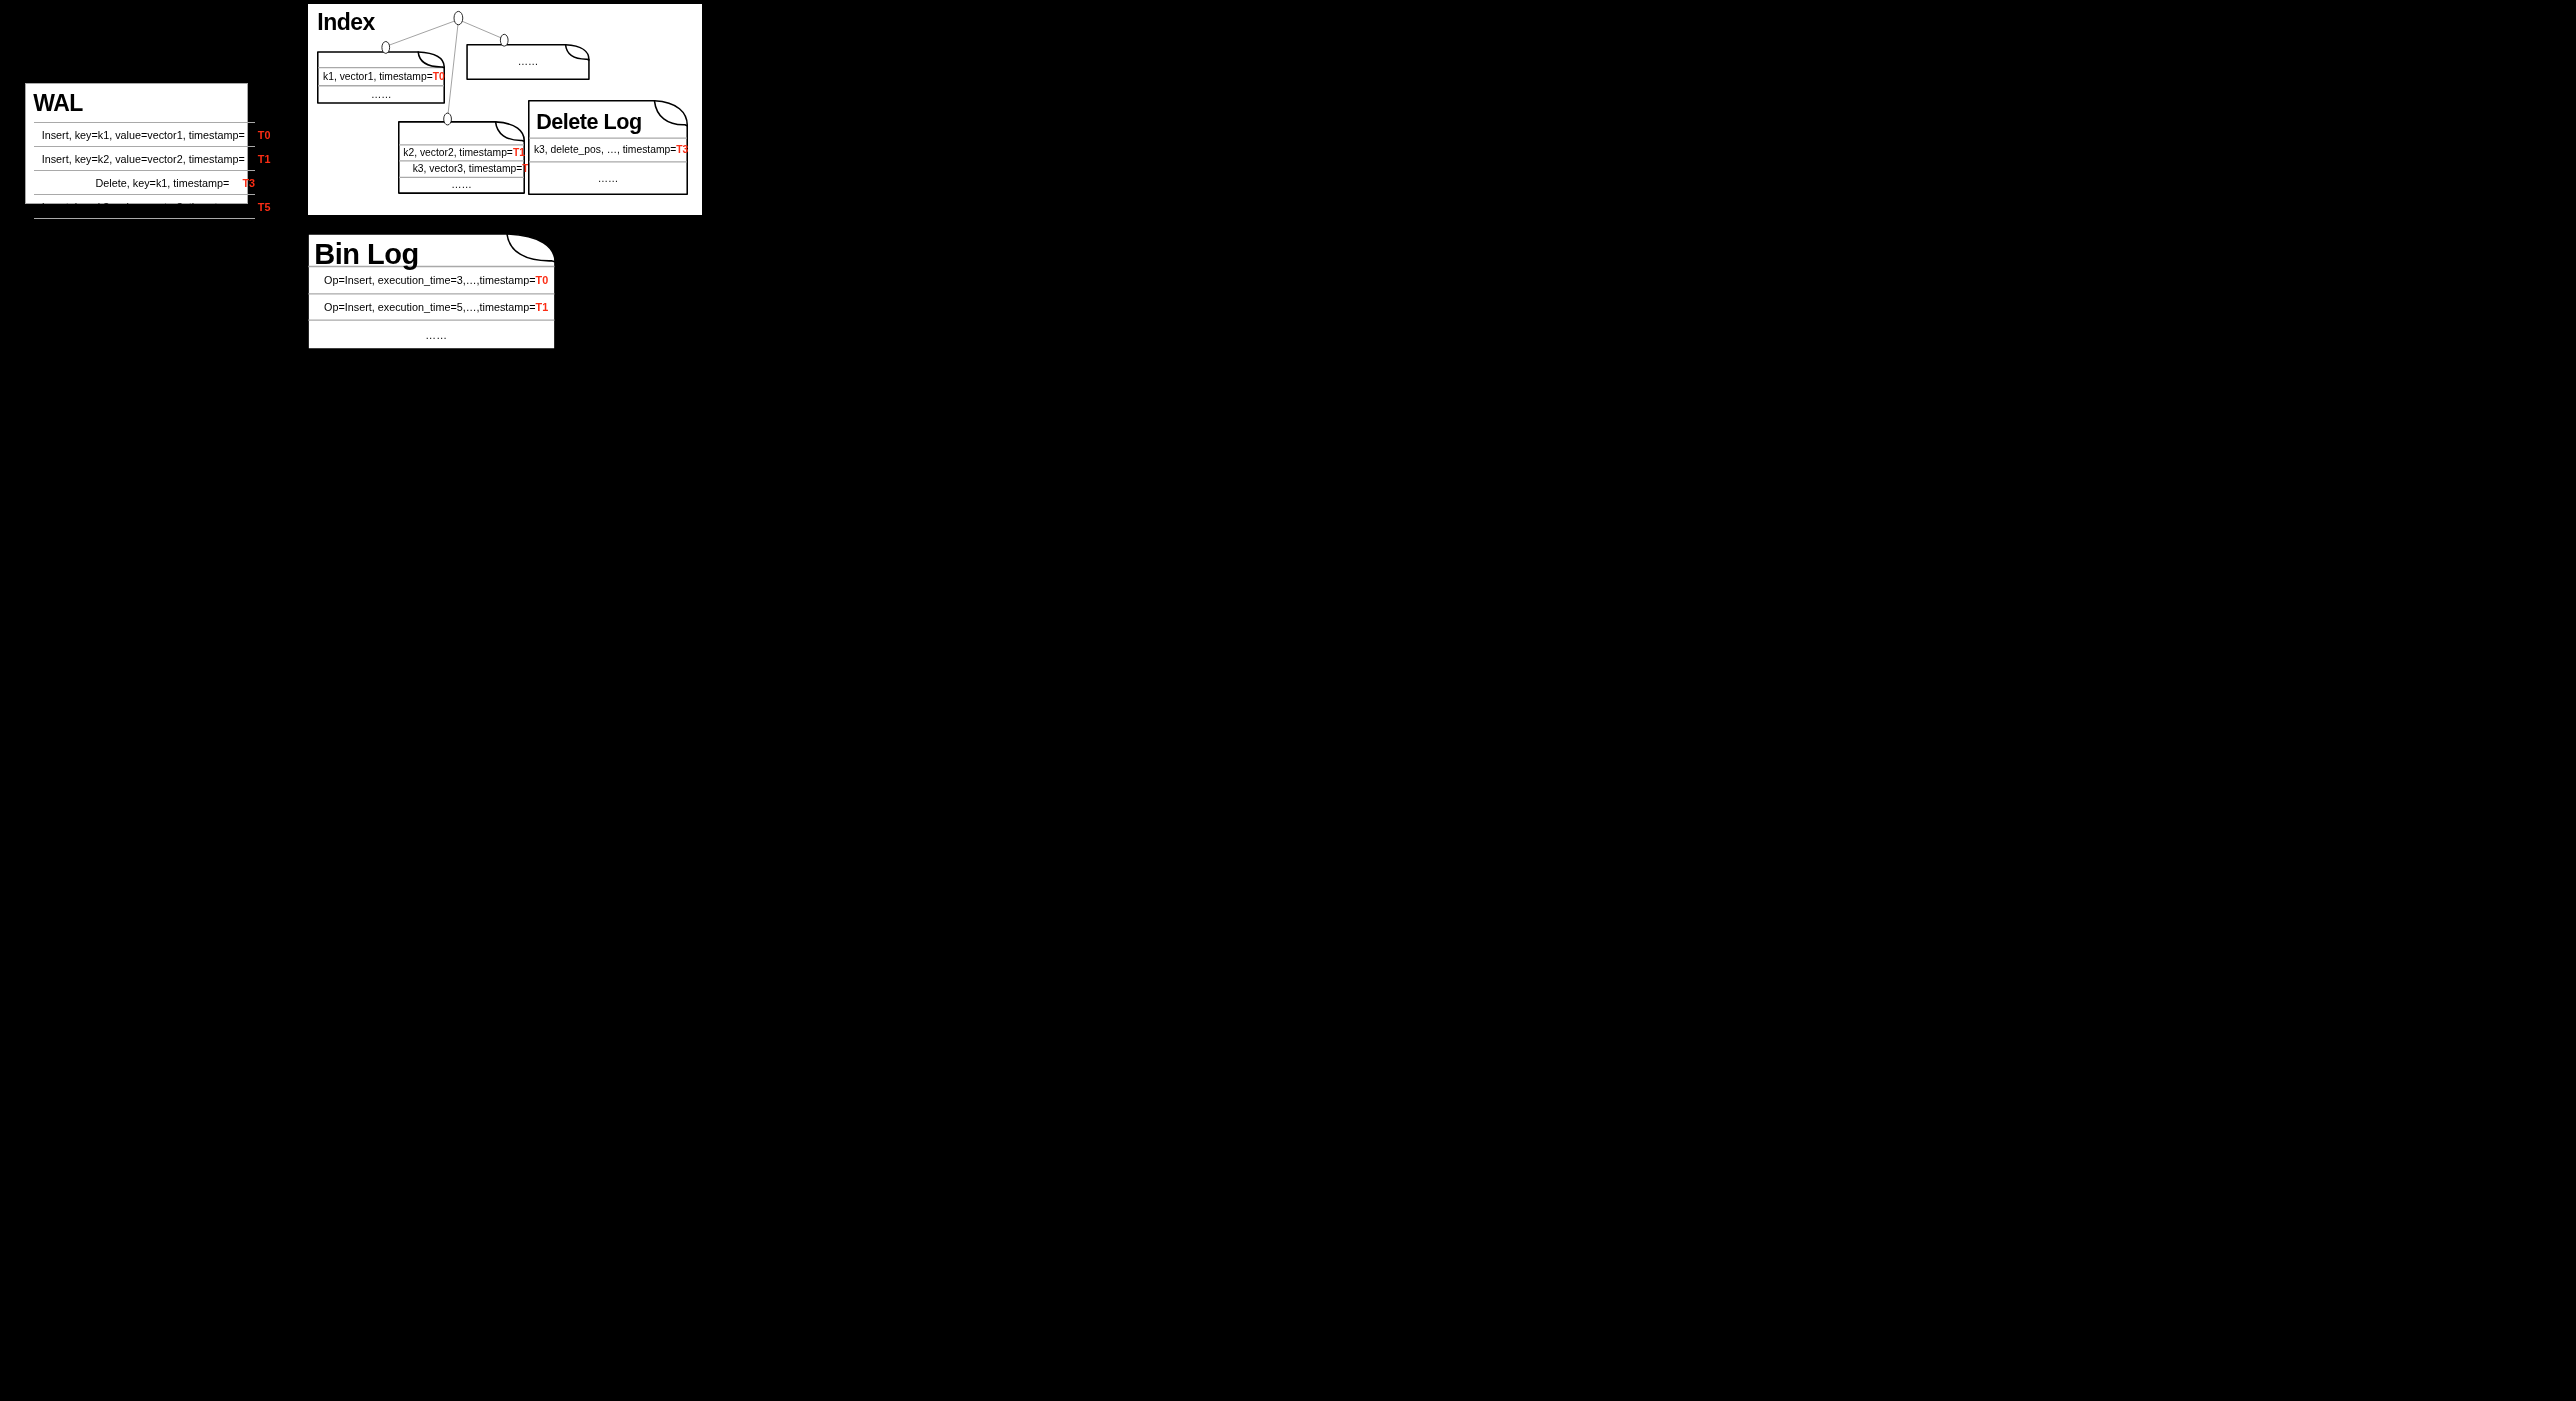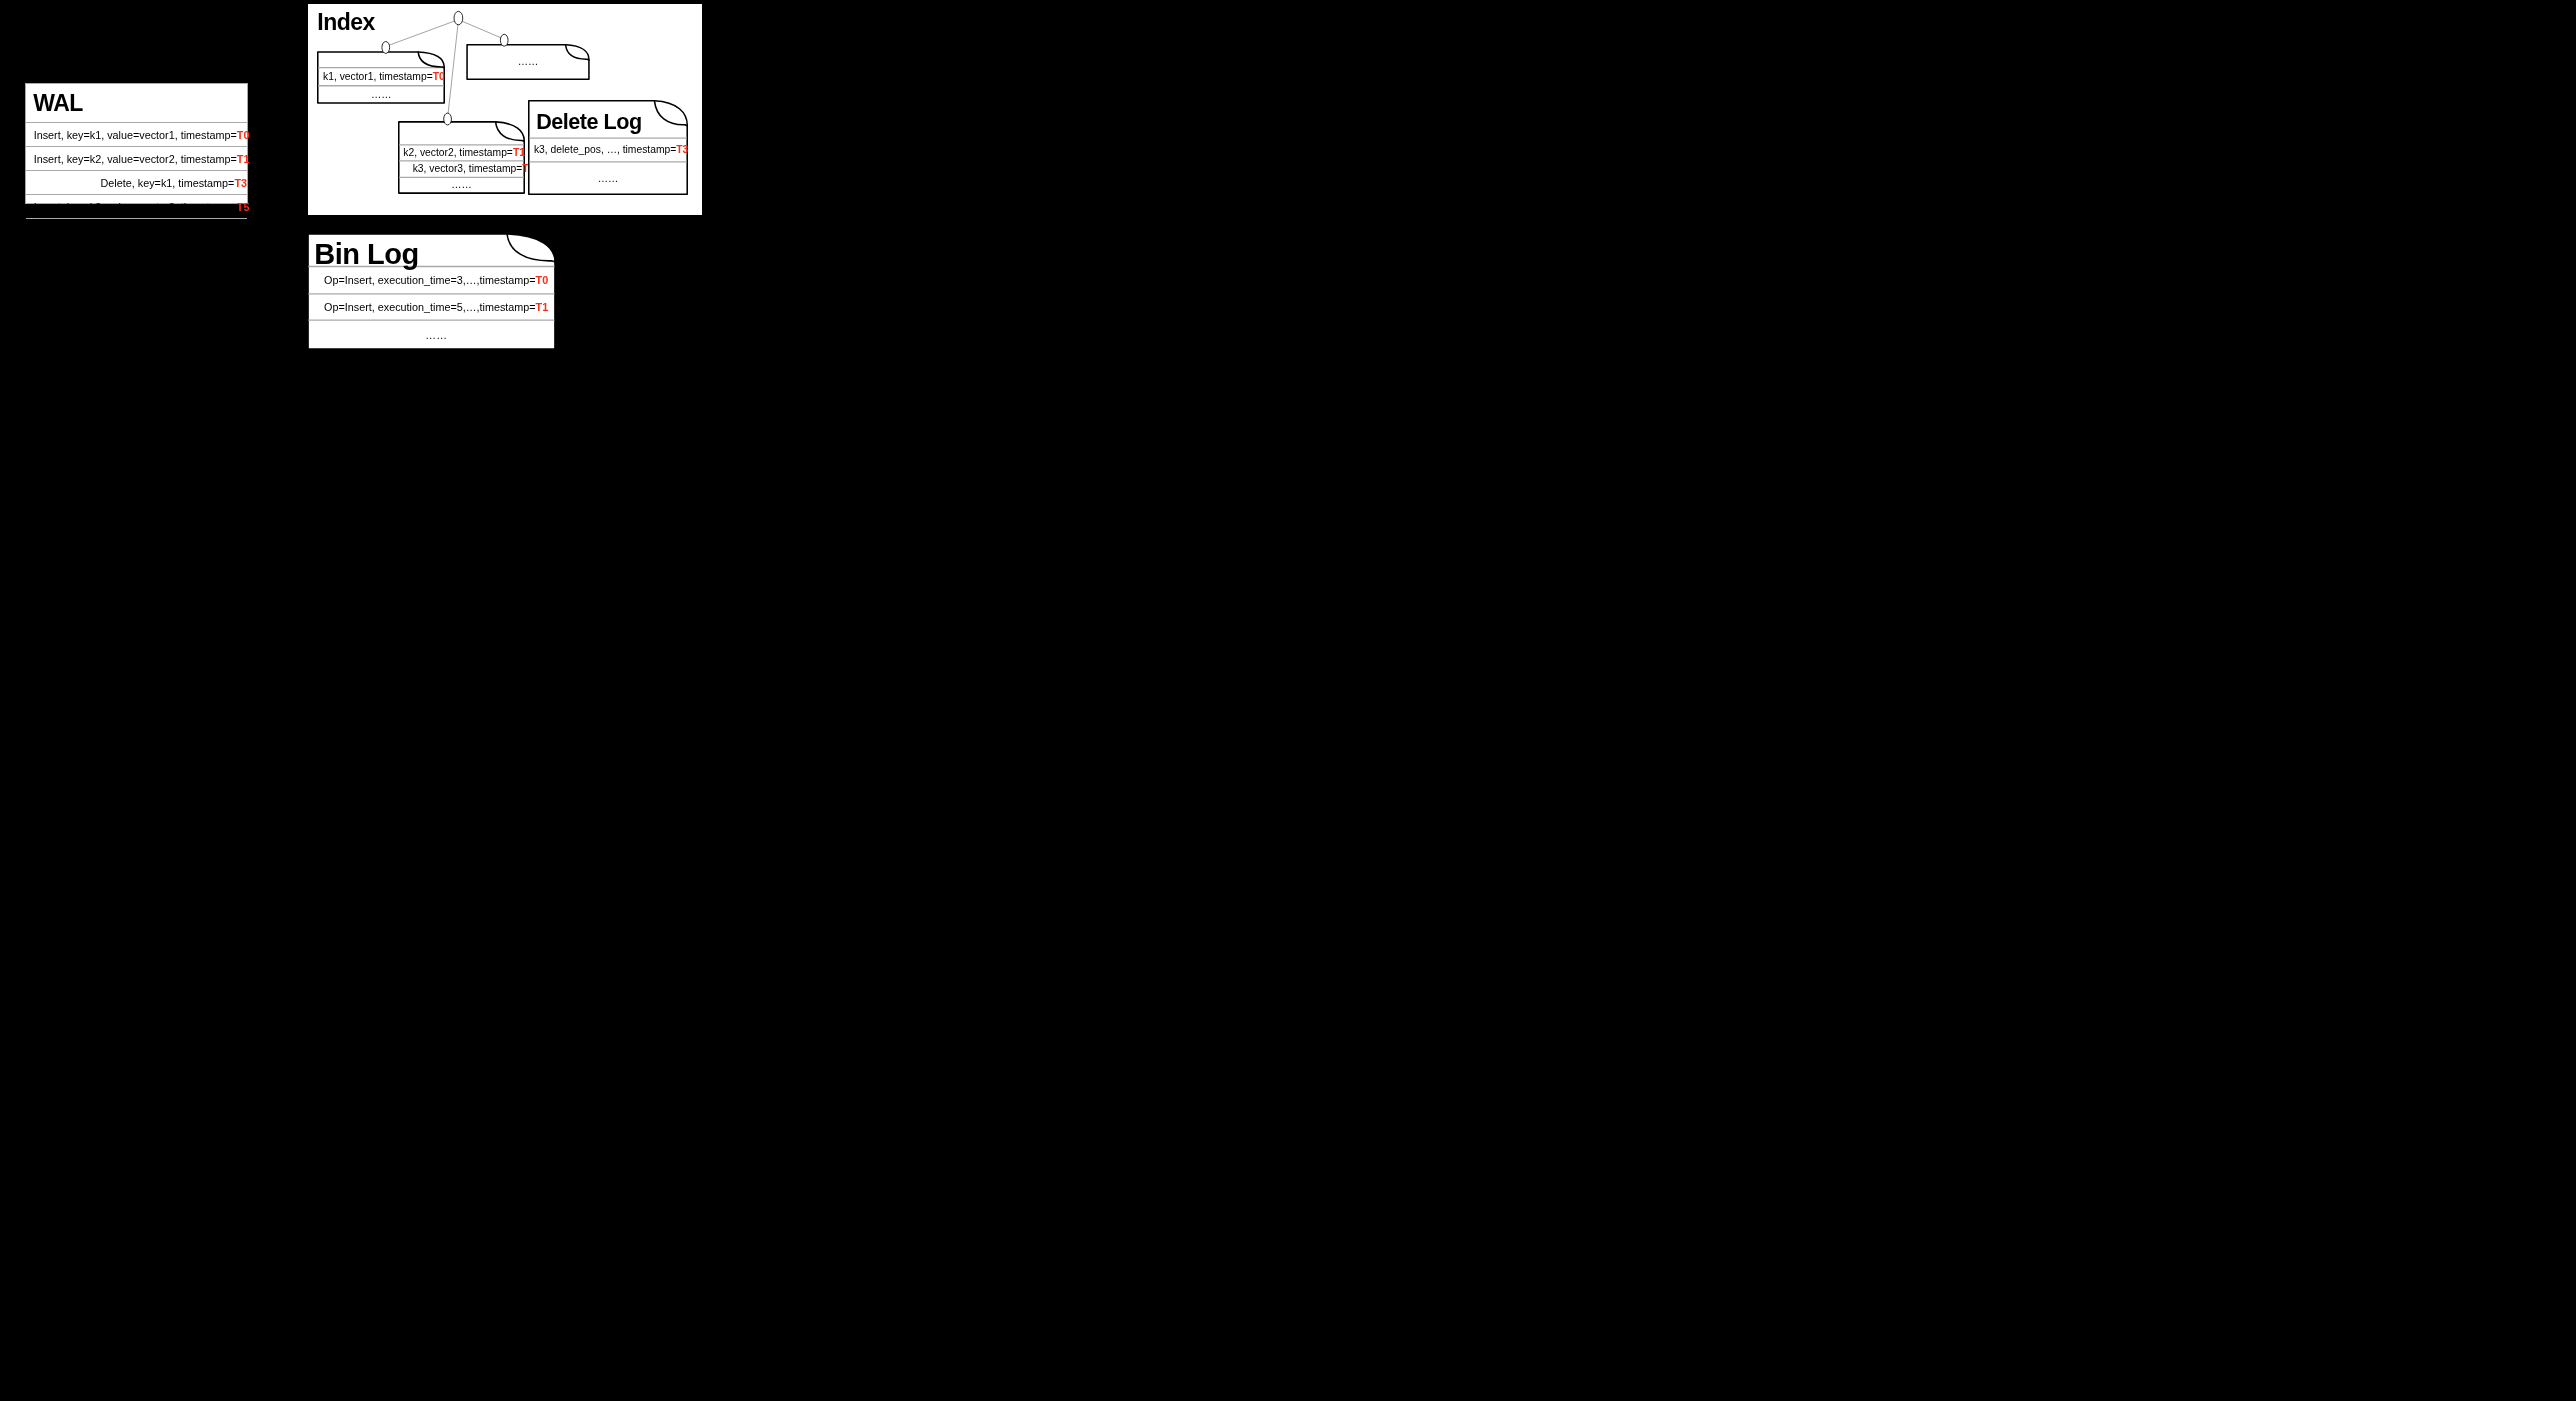--- a/index.html
+++ b/index.html
@@ -8,21 +8,21 @@
     --divider:#A9A9A9;
     --edge:#8F8F8F;
   }
   html,body{margin:0;padding:0;background:var(--bg);}
   body{font-family:"Liberation Sans","DejaVu Sans",sans-serif;color:#000;}
   #canvas{position:relative;width:704px;height:350px;background:var(--bg);overflow:hidden;}
 
   
   .wal{position:absolute;left:1px;top:83px;width:223px;height:121px;background:#ffffff;border:0.8px solid var(--divider);box-sizing:border-box;margin-left:24px;}
   .wal-title{position:absolute;left:0;top:0;width:100%;height:38px;display:flex;align-items:center;padding-left:7.2px;box-sizing:border-box;font-size:23px;font-weight:bold;letter-spacing:-0.5px;}
-  .wal-row{position:absolute;left:0;width:100%;box-sizing:border-box;border-top:1.3px solid var(--divider);display:flex;align-items:center;padding-left:7.7px;font-size:10.8px;white-space:nowrap;}
+  .wal-row{position:absolute;left:8px;width:100%;box-sizing:border-box;border-top:1.3px solid var(--divider);display:flex;align-items:center;padding-left:7.7px;font-size:10.8px;white-space:nowrap;gap:13px;}
   .ts{color:var(--red);font-weight:bold;}
 
   
   .index-panel{position:absolute;left:308px;top:3.6px;width:394px;height:211px;background:#fff;}
   .index-title{position:absolute;left:9.3px;top:5.2px;font-size:23px;font-weight:bold;letter-spacing:-0.5px;z-index:1;}
   .tree{position:absolute;left:0;top:0;width:394px;height:211px;z-index:5;pointer-events:none;}
   .edge{stroke:var(--edge);stroke-width:1.6;fill:none;}
   .node{fill:#ffffff;stroke:#000;stroke-width:1.6;}
 
   

